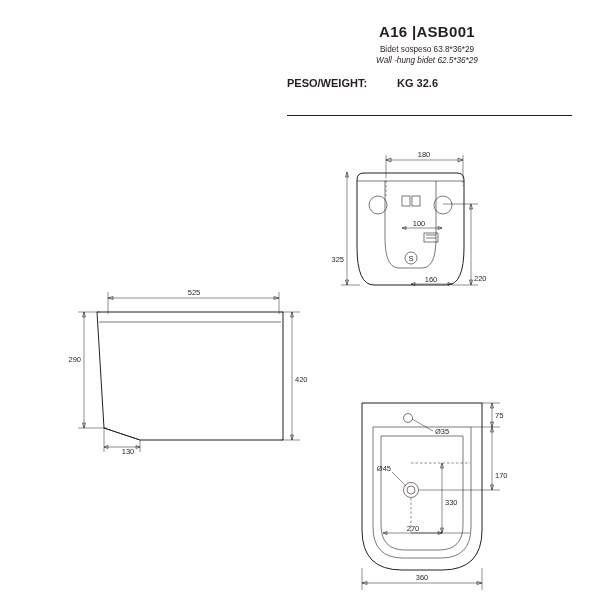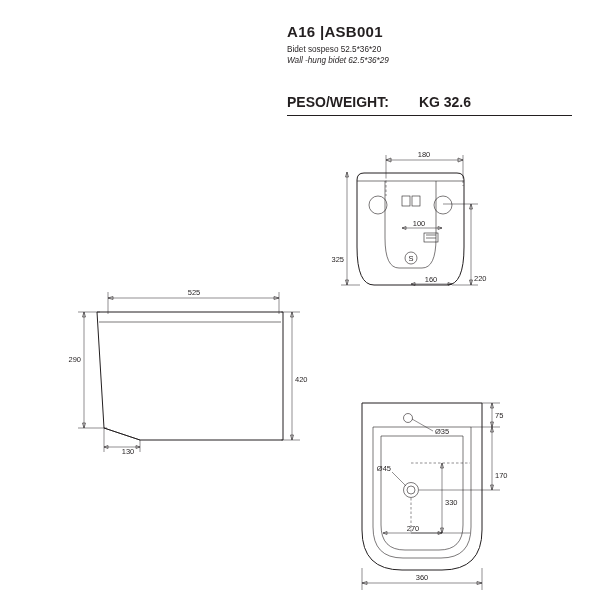--- a/index.html
+++ b/index.html
@@ -20,40 +20,41 @@
     left: 0; top: 0;
     width: 600px;
     height: 600px;
   }
   
   .header {
     position: absolute;
     left: 287px;
     top: 24px;
     width: 280px;
+    text-align: center;
   }
   .title {
     font-size: 15px;
     font-weight: bold;
     letter-spacing: 0.3px;
     color: #231f20;
     margin: 0 0 3px 0;
     line-height: 1.1;
   }
   .subtitle {
     font-size: 8.2px;
     color: #231f20;
     line-height: 1.35;
     margin: 0;
   }
   .subtitle.it { font-style: normal; }
   .subtitle.en { font-style: italic; }
   .weight-row {
-    margin-top: 28px;
-    font-size: 14px;
+    margin-top: 11px;
+    font-size: 11px;
     font-weight: bold;
     display: flex;
     align-items: baseline;
   }
   .weight-value { margin-left: 30px; }
   .rule {
     position: absolute;
     left: 287px;
     top: 115px;
     width: 285px;
@@ -79,21 +80,21 @@
   text.dimtext.mid { text-anchor: middle; }
   text.dimtext.end { text-anchor: end; }
 </style>
 </head>
 <body>
 
 <div class="sheet">
 
   <div class="header">
     <div class="title">A16 |ASB001</div>
-    <div class="subtitle it">Bidet sospeso 52.5*36*20</div>
+    <div class="subtitle it">Bidet sospeso 63.8*36*29</div>
     <div class="subtitle en">Wall -hung bidet 62.5*36*29</div>
     <div class="weight-row">
       <span>PESO/WEIGHT:</span>
       <span class="weight-value">KG 32.6</span>
     </div>
   </div>
   <div class="rule"></div>
 
   <svg class="drawing" viewBox="0 0 600 600">
 

